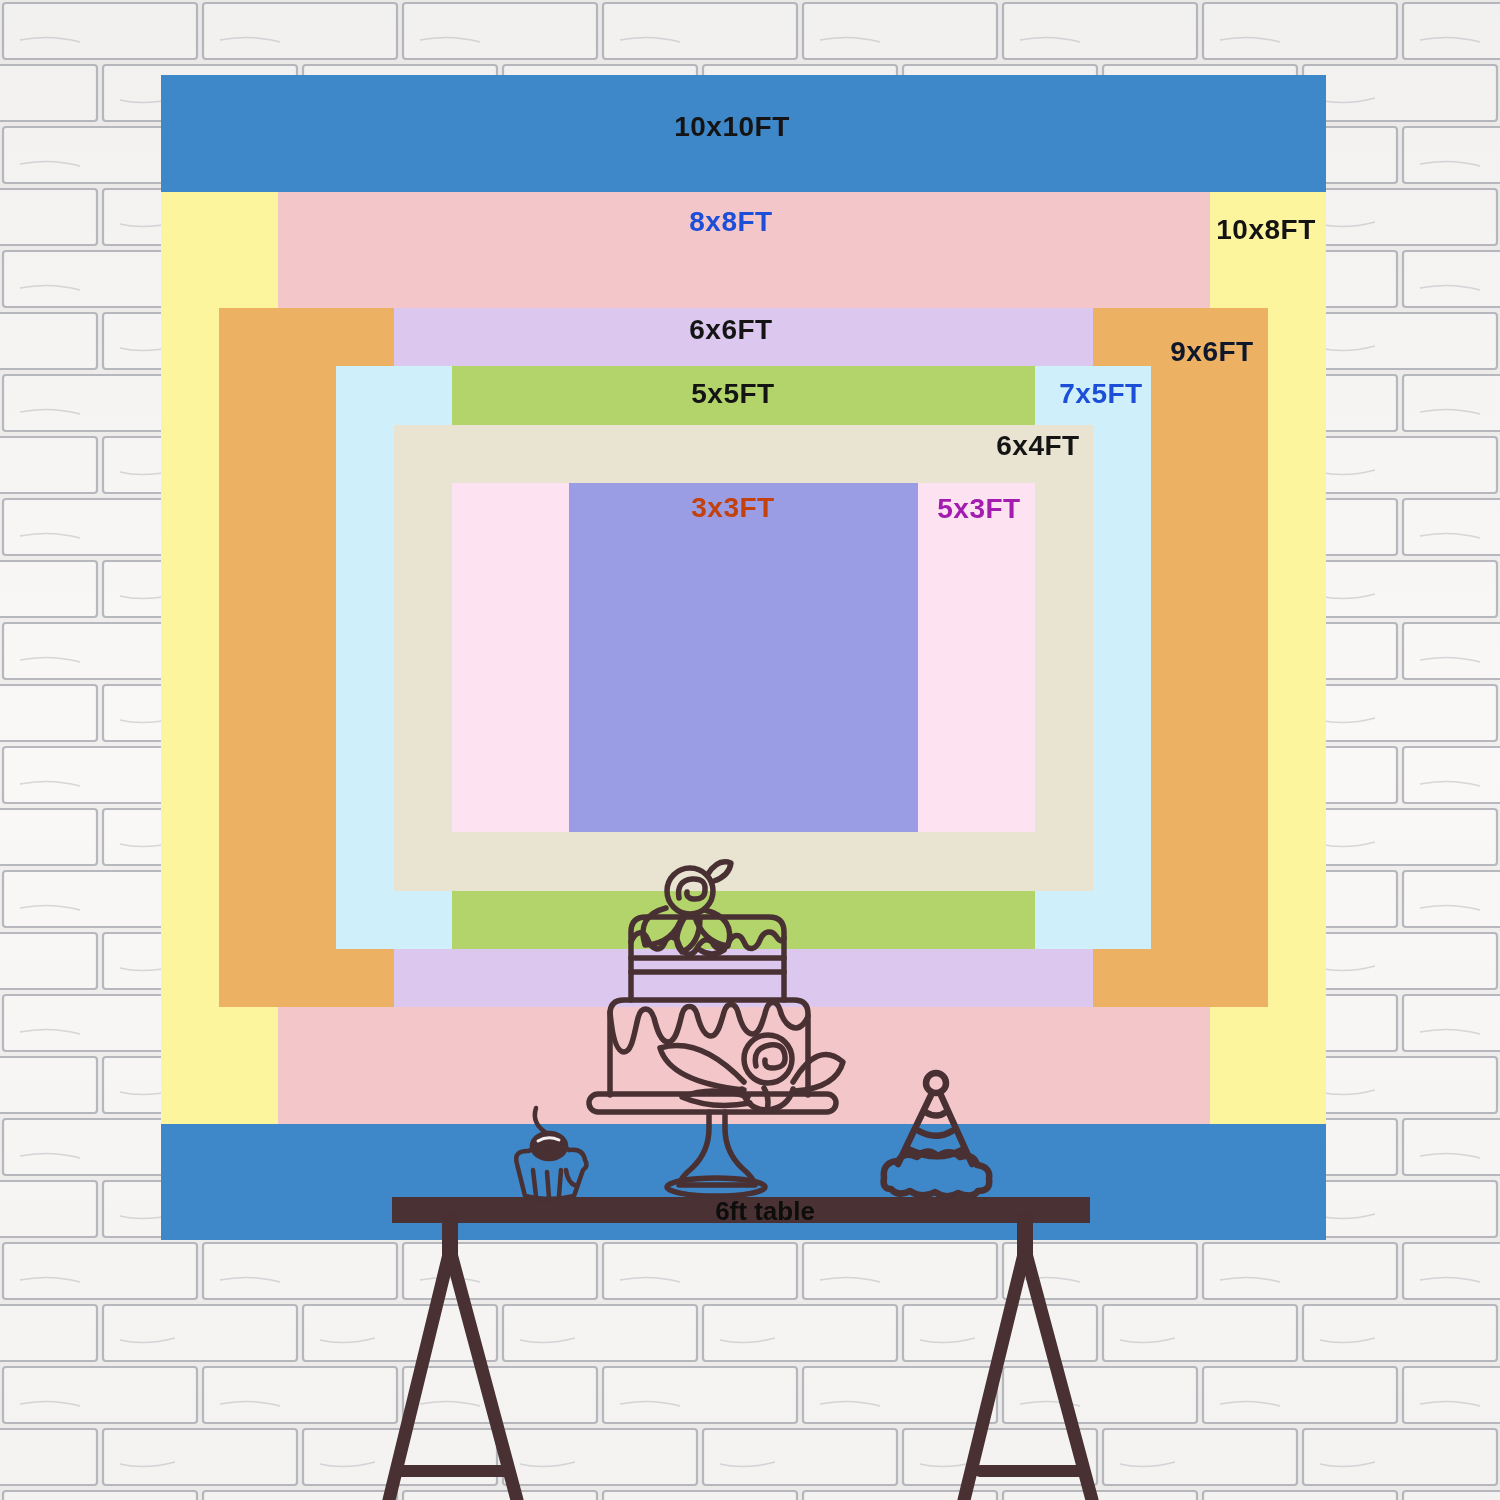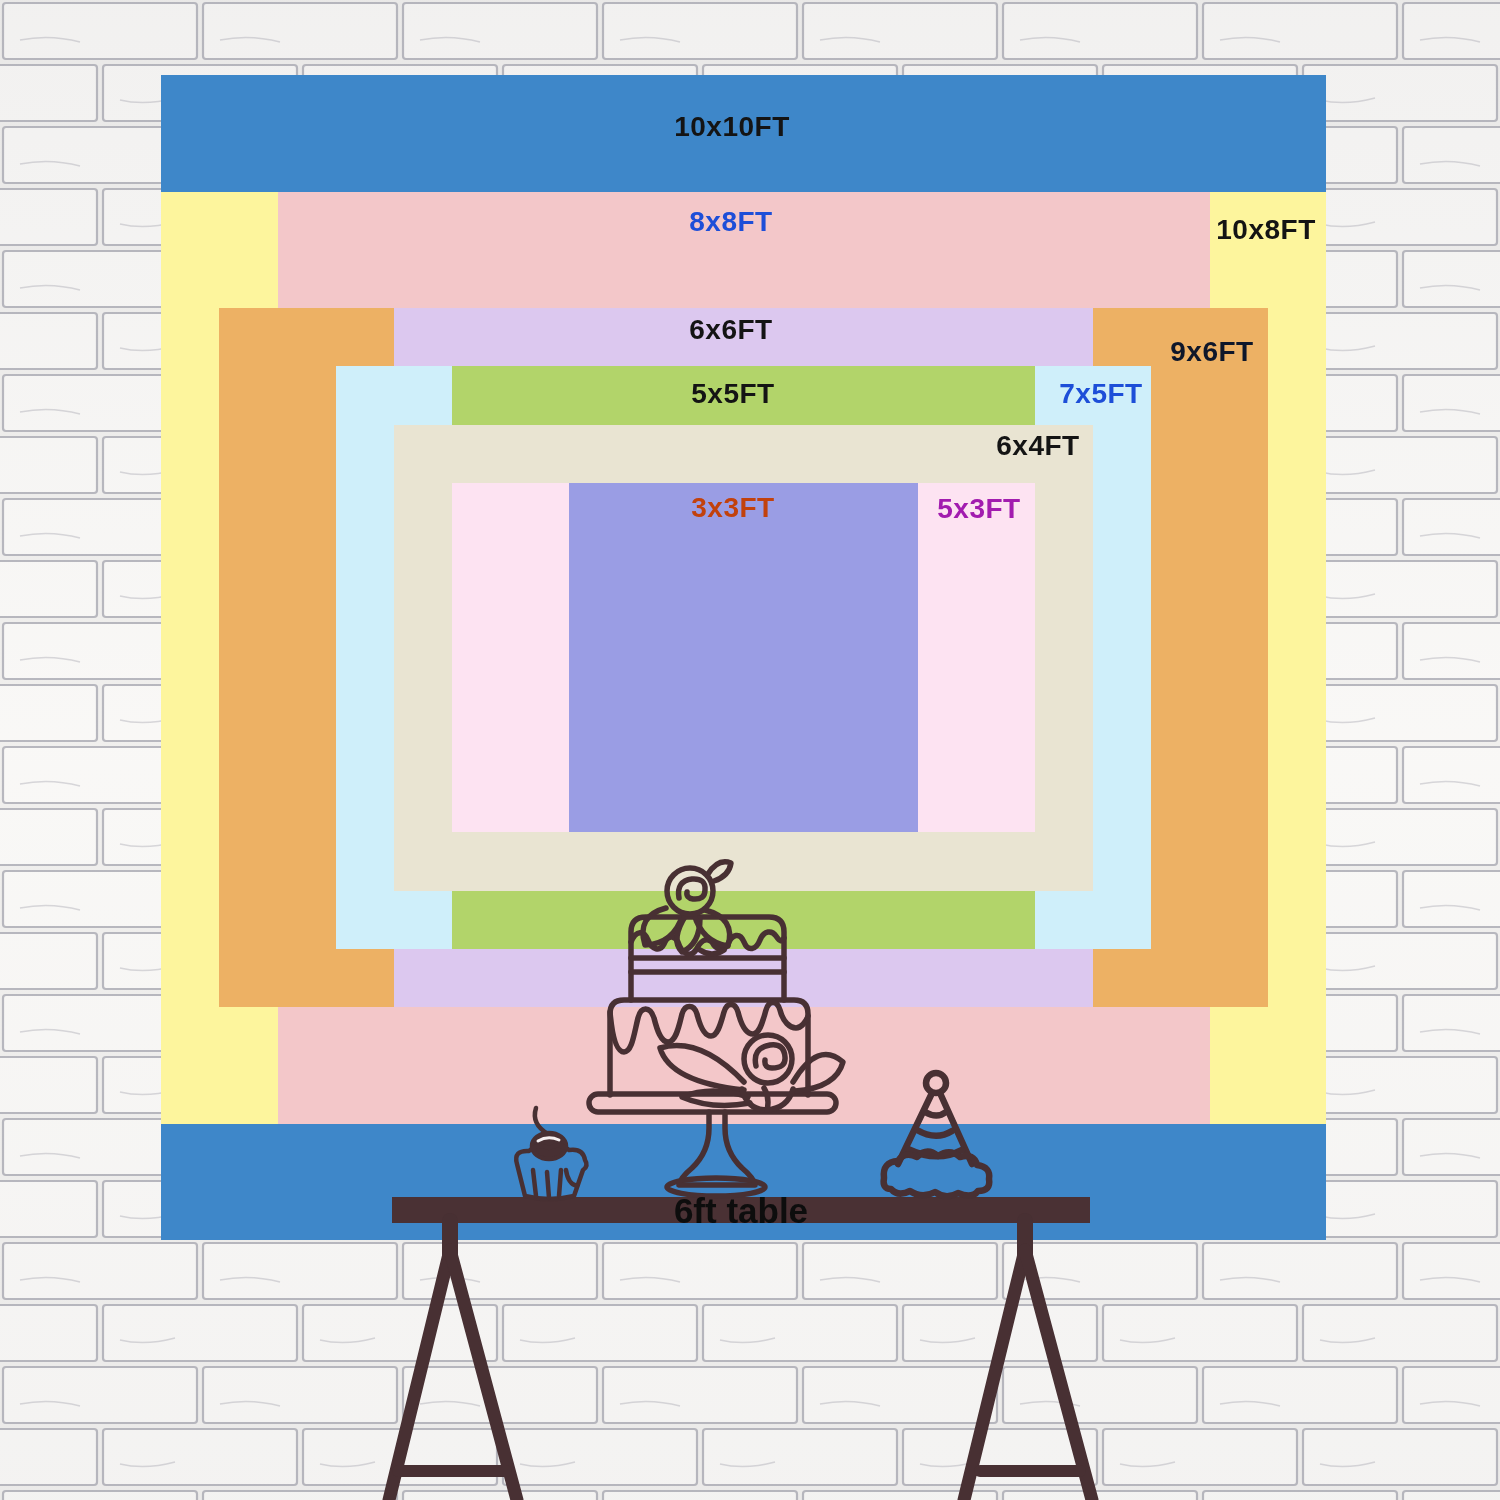--- a/index.html
+++ b/index.html
@@ -10,22 +10,23 @@
   #stage{position:absolute;left:0;top:0;width:1500px;height:1500px;}
   .rect{position:absolute;}
   .size-label{
     position:absolute;transform:translate(-50%,-50%);
     font-size:28px;font-weight:600;letter-spacing:.5px;white-space:nowrap;
     font-family:"Liberation Sans", sans-serif;
   }
   #props{position:absolute;left:0;top:0;}
   .table-label{
     position:absolute;transform:translate(-50%,-50%);
-    font-size:35px;font-weight:600;color:#0d0d0d;white-space:nowrap;
+    font-size:26px;font-weight:600;color:#0d0d0d;white-space:nowrap;
     font-family:"Liberation Sans", sans-serif;
+    margin-left:24px;
   }
 </style>
 </head>
 <body>
 
 <div id="scene">
 
   <svg id="wall" width="1500" height="1500" aria-hidden="true">
     <defs>
       <pattern id="bricks" width="200" height="124" patternUnits="userSpaceOnUse">

